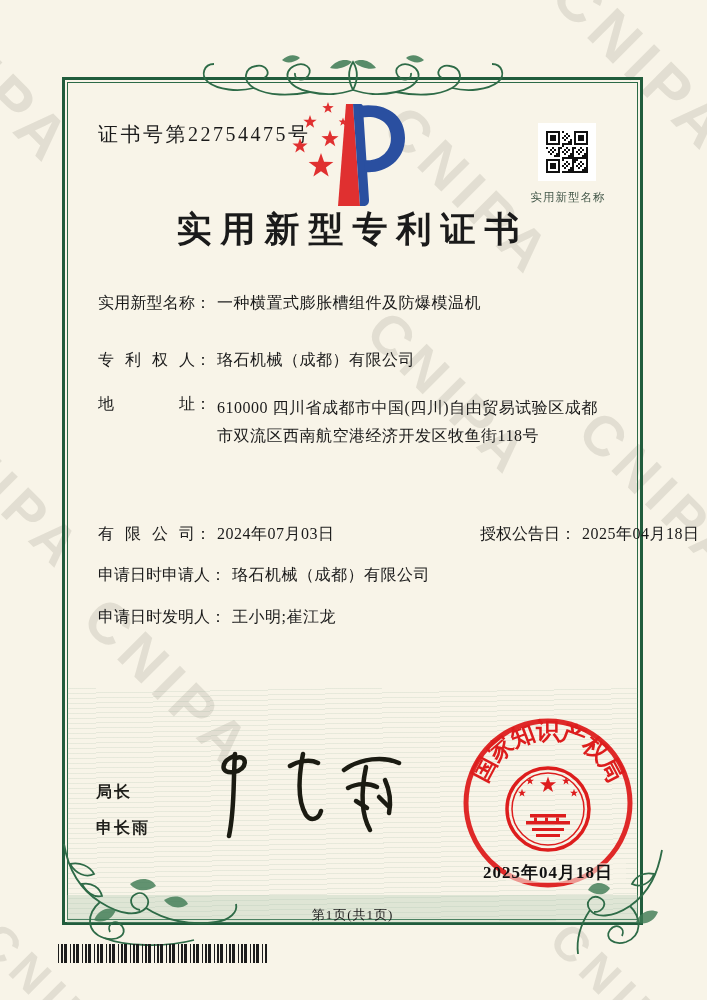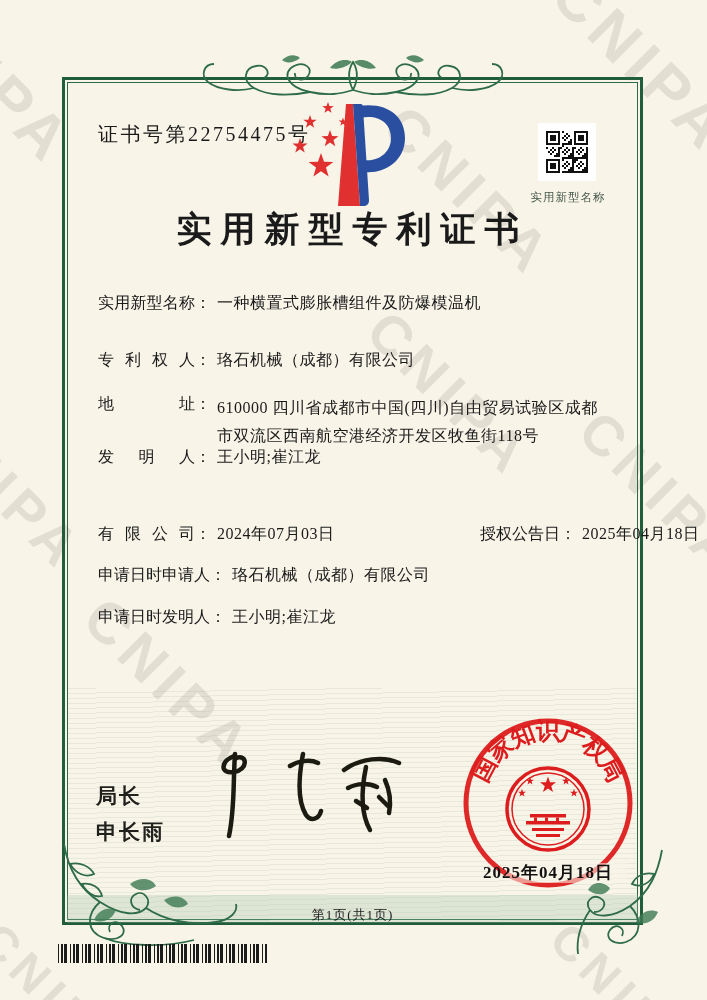--- a/index.html
+++ b/index.html
@@ -47,21 +47,21 @@
   .val { letter-spacing:0.5px; }
   .val.block { display:inline-block; vertical-align:top; white-space:normal;
     width:382px; line-height:1.75; }
   .pair2 { position:absolute; left:382px; top:0; }
   .pair2 .lbl2 { display:inline-block; }
   .declaration {
     position:absolute; left:88px; top:674px; width:534px; font-size:13.5px;
     line-height:2.15; text-indent:2em; text-align:justify; letter-spacing:1.2px; color:#161616;
   }
   .sig-title, .sig-name {
-    position:absolute; left:96px; font-size:21px; font-weight:bold;
+    position:absolute; left:96px; font-size:16px; font-weight:bold;
     font-family:"Liberation Sans","DejaVu Sans",sans-serif; color:#20201c; letter-spacing:2px;
   }
   .sig-title { top:782px; }
   .sig-name  { top:818px;text-align:center; }
   .signature { position:absolute; left:198px; top:746px; }
   .seal { position:absolute; left:450px; top:717px; }
   .page-no { position:absolute; left:62px; top:906px; width:581px; text-align:center;
     font-size:13px; letter-spacing:1px; }
   .barcode { position:absolute; left:58px; top:944px; width:212px; height:19px;
     display:flex; align-items:stretch; }
@@ -299,23 +299,20 @@
     </div>
 
     <div class="row" style="top:293px;">
       <span class="lbl">实用新型名称</span><span class="colon">：</span><span class="val">一种横置式膨胀槽组件及防爆模温机</span>
     </div>
 
     <div class="row" style="top:394px;">
       <span class="lbl">地址</span><span class="colon">：</span><span class="val block">610000 四川省成都市中国(四川)自由贸易试验区成都市双流区西南航空港经济开发区牧鱼街118号</span>
     </div>
 
-    <div class="row" style="top:447px;">
-      <span class="lbl">发明人</span><span class="colon">：</span><span class="val">王小明;崔江龙</span>
-    </div>
 
 
     <div class="row" style="top:524px; width:545px;">
       <span class="lbl">有限公司</span><span class="colon">：</span><span class="val">2024年07月03日</span>
       <span class="pair2">
         <span class="lbl2">授权公告日</span><span class="colon">：</span><span class="val">2025年04月18日</span>
       </span>
     </div>
 
     <div class="row" style="top:565px;">

